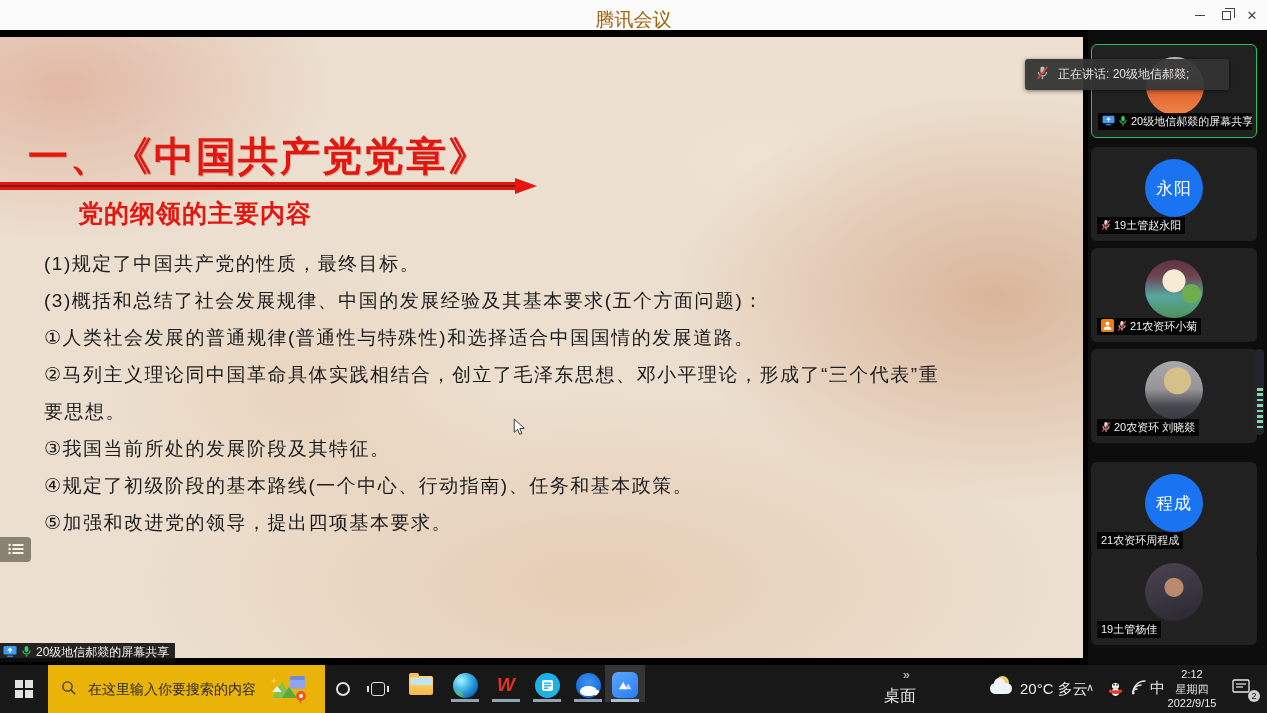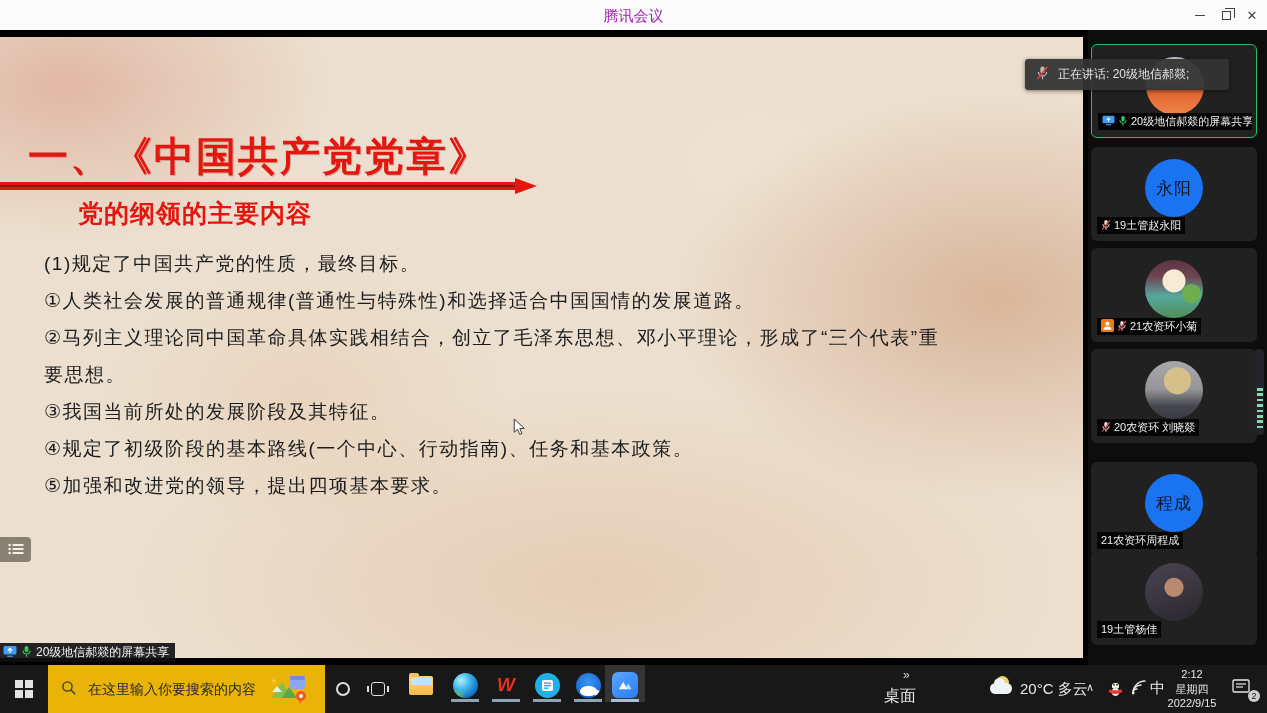--- a/index.html
+++ b/index.html
@@ -5,21 +5,21 @@
   * { margin:0; padding:0; box-sizing:border-box; }
   html,body { width:1267px; height:713px; overflow:hidden; }
   body {
     position:relative; background:#000;
     font-family:"Liberation Sans","DejaVu Sans",sans-serif;
     -webkit-user-select:none; user-select:none;
   }
 
   
   .titlebar { position:absolute; left:0; top:0; width:1267px; height:30px; background:#fbfbfb; }
-  .titlebar .wtitle { position:absolute; left:0; right:0; top:7px; text-align:center; font-size:15px; color:#a21caf; }
+  .titlebar .wtitle { position:absolute; left:0; right:0; top:7px; text-align:center; font-size:19px; color:#a16207; }
   .winbtn { position:absolute; top:0; width:30px; height:30px; display:flex; align-items:center; justify-content:center; color:#444; }
   .btn-min  { right:52px; } .btn-max { right:26px; } .btn-close { right:0; }
   .btn-min i { display:block; width:10px; height:0; border-top:1px solid #444; }
   .btn-max i { display:block; width:9px; height:9px; border:1px solid #444; position:relative; }
   .btn-max i:before { content:""; position:absolute; left:2px; top:-4px; width:9px; height:9px; border:1px solid #444; border-left:none; border-bottom:none; }
   .btn-close i { font-style:normal; font-size:13px; line-height:1; }
 
   
   .slide {
     position:absolute; left:0; top:37px; width:1083px; height:621px;
@@ -59,21 +59,21 @@
     position:absolute; left:1025px; top:59px; width:204px; height:31px; z-index:60;
     background:rgba(52,52,52,.95); border-radius:3px; display:flex; align-items:center; gap:9px;
     padding-left:11px; color:#e4e4e4; font-size:12px; white-space:nowrap; box-shadow:0 1px 4px rgba(0,0,0,.5);
   }
 
   
   .sidebar { position:absolute; left:1088px; top:30px; width:179px; height:635px; background:#0d0d0d; }
   .tile { position:absolute; left:3px; width:166px; height:94px; background:#212121; border-radius:6px; }
   .tile.speaking { border:1.5px solid #27c06a; }
   .avatar { position:absolute; left:54px; top:12px; width:58px; height:58px; border-radius:50%; overflow:hidden; }
-  .avatar.initials { background:#1a73f0; color:#0f172a; display:flex; align-items:center; justify-content:center; font-size:17px; letter-spacing:1px; }
+  .avatar.initials { background:#1a73f0; color:#ffffff; display:flex; align-items:center; justify-content:center; font-size:17px; letter-spacing:1px; }
   .av-photo-1 { background:
       radial-gradient(circle at 50% 28%, #e9d6c4 0 12px, transparent 13px),
       linear-gradient(180deg,#c9cdd8 0%,#c3c8d4 44%,#e2632f 58%,#ef8549 100%); }
   .av-photo-3 { background:
       radial-gradient(circle at 50% 36%, #f6ecd4 0 11px, transparent 12px),
       radial-gradient(circle at 80% 58%, #6fae4e 0 9px, transparent 10px),
       linear-gradient(180deg,#5e3344 0%,#6d4450 28%,#57a7a0 62%,#4f8f57 100%); }
   .av-photo-4 { background:
       radial-gradient(circle at 56% 34%, #d6c08a 0 13px, transparent 14px),
       linear-gradient(180deg,#a8a8ac 0%,#96969a 48%,#46464e 78%,#3a3a42 100%); }
@@ -161,20 +161,21 @@
 
 <div class="slide">
   <div class="slide-title">一、《中国共产党党章》</div>
   <div class="title-arrow">
       <div class="bar"></div>
       <div class="head"></div>
     </div>
   <div class="slide-subtitle">党的纲领的主要内容</div>
   <div class="slide-body">
     <div>(1)规定了中国共产党的性质，最终目标。</div>
+    <div>(3)概括和总结了社会发展规律、中国的发展经验及其基本要求(五个方面问题)：</div>
     <div>①人类社会发展的普通规律(普通性与特殊性)和选择适合中国国情的发展道路。</div>
     <div>②马列主义理论同中国革命具体实践相结合，创立了毛泽东思想、邓小平理论，形成了“三个代表”重</div>
     <div>要思想。</div>
     <div>③我国当前所处的发展阶段及其特征。</div>
     <div>④规定了初级阶段的基本路线(一个中心、行动指南)、任务和基本政策。</div>
     <div>⑤加强和改进党的领导，提出四项基本要求。</div>
   </div>
 
   <div class="nav-widget">
     <span>

